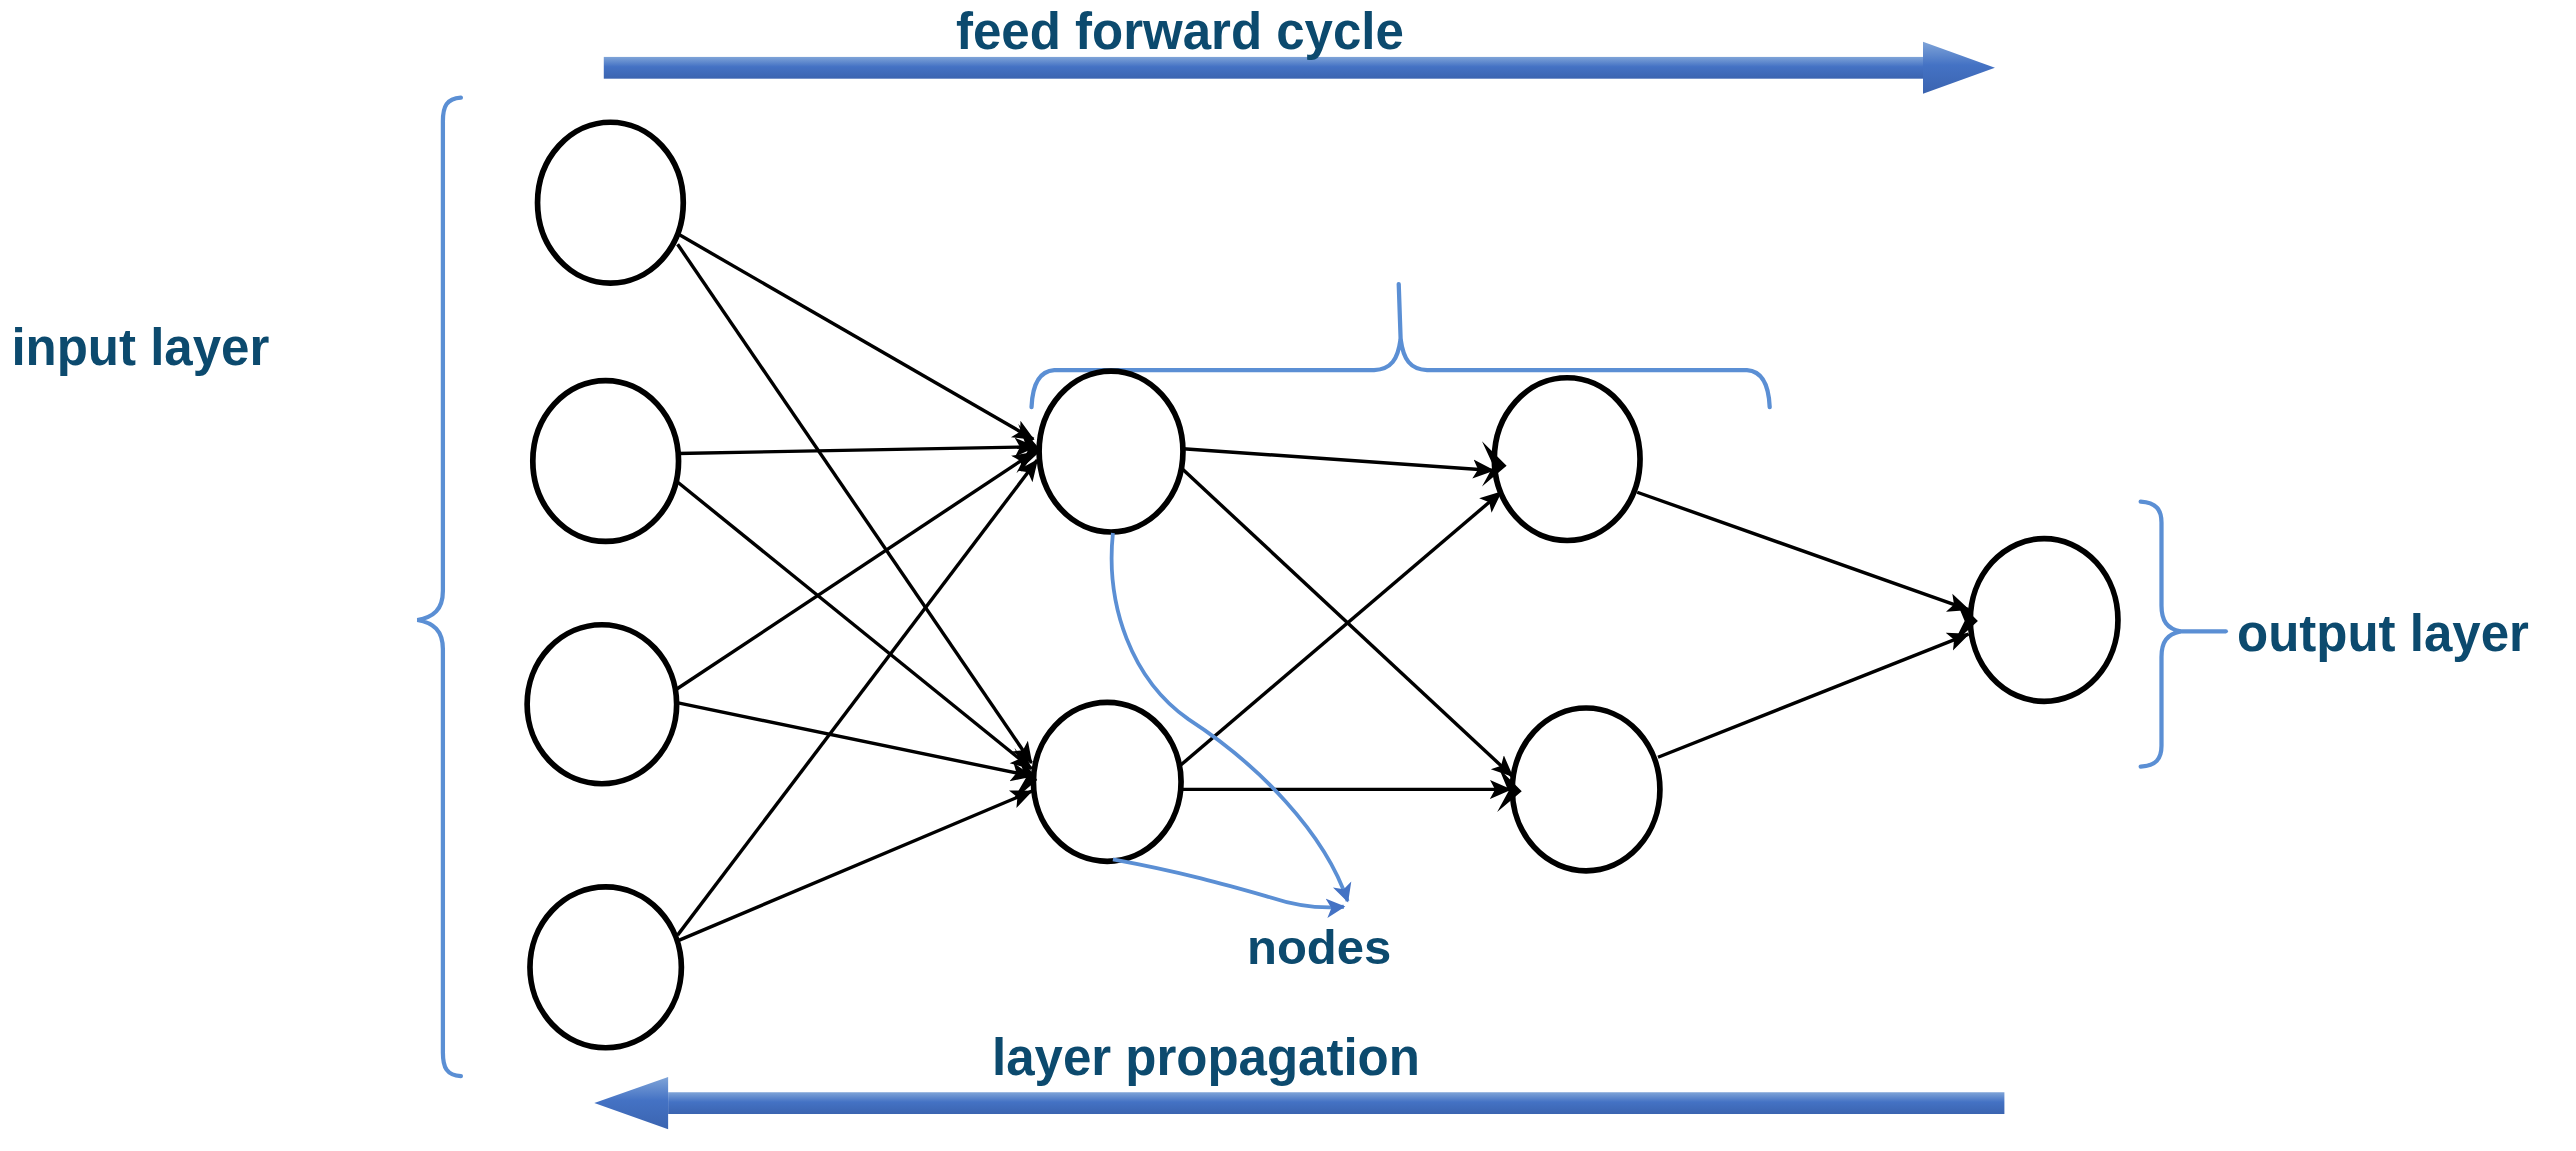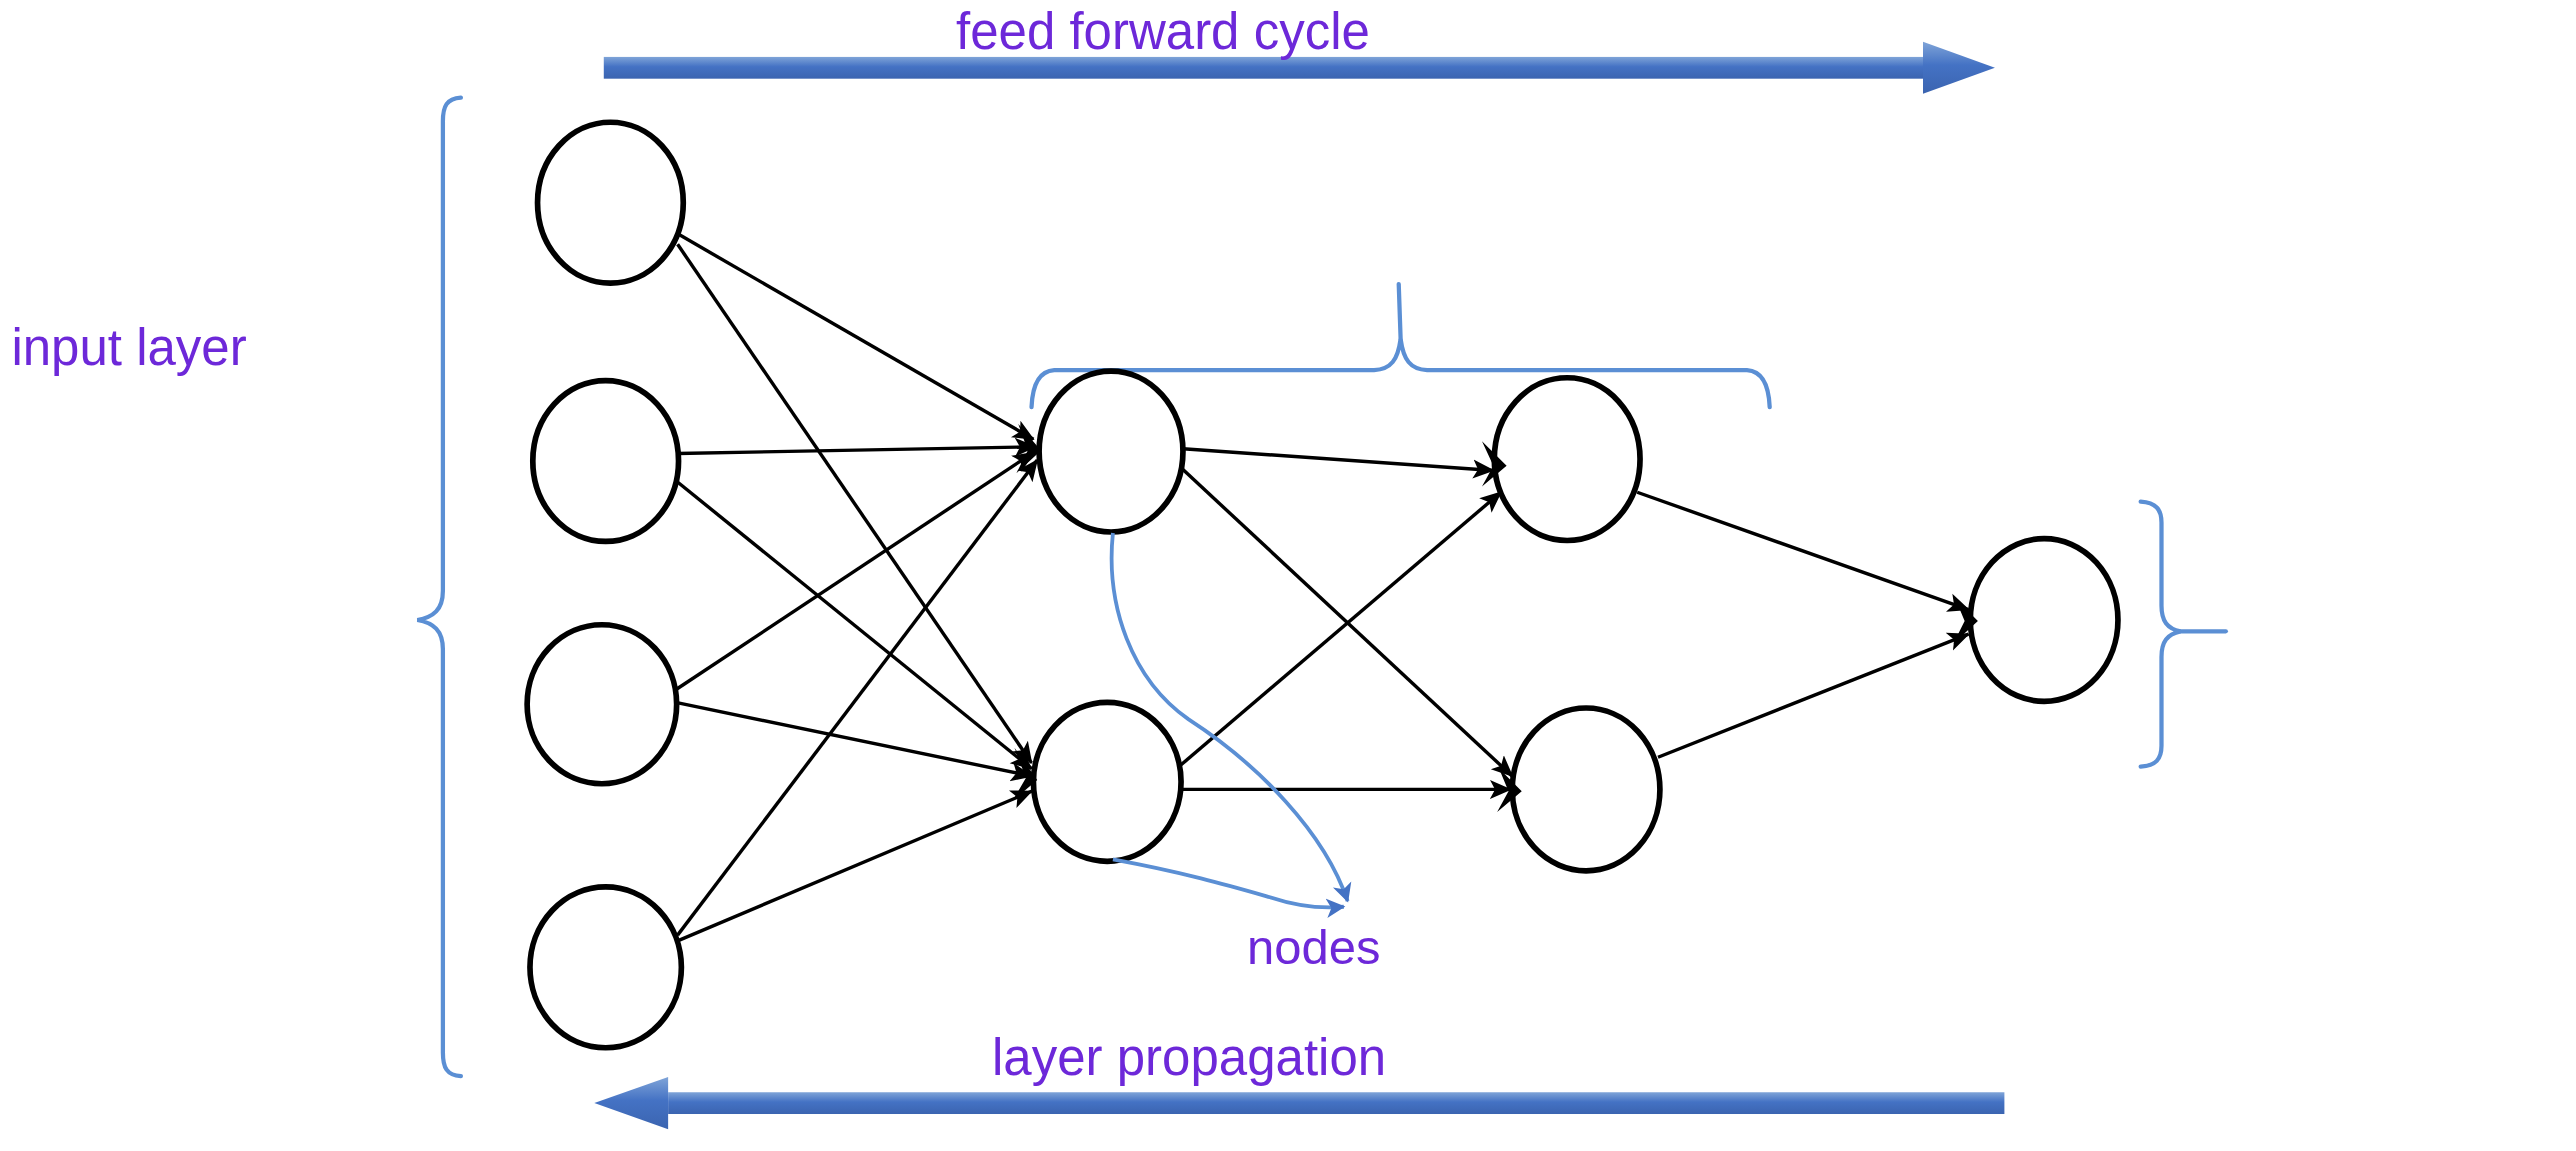--- a/index.html
+++ b/index.html
@@ -1,20 +1,20 @@
 <!DOCTYPE html>
 <html style="font-size:15px"><head>
 <meta charset="utf-8">
 <style>
   html,body{margin:0;padding:0;background:#ffffff;}
   body{width:2576px;height:1152px;overflow:hidden;
        font-family:"Liberation Sans","DejaVu Sans",sans-serif;}
   #stage{position:relative;width:2576px;height:1152px;background:#fff;}
   svg.layer{position:absolute;top:0;left:0;width:2576px;height:1152px;}
-  .lbl{position:absolute;color:#6d28d9;white-space:nowrap;font-weight:400;}
+  .lbl{position:absolute;color:#0c4a6e;white-space:nowrap;font-weight:700;}
   .lbl.big{font-size:51px;}
   .lbl.mid{font-size:49px;}
 </style>
 </head>
 <body>
 
 <div id="stage">
 
   <svg class="layer" viewBox="0 0 2722 1217">
     <defs>
@@ -119,19 +119,20 @@
       <path d="M1176,908 C 1252,922 1300,936 1342,948
                C 1372,958 1398,960 1420,958" marker-end="url(#ahb)"></path>
     </g>
   </svg>
 
   <div class="lbl big" style="left:956px; top:1.9px;">feed forward cycle</div>
 
 
   <div class="lbl big" style="left:11.4px; top:318px;">input layer</div>
 
+  <div class="lbl big" style="left:2237px; top:604px;">output layer</div>
 
   <div class="lbl mid" style="left:1247px; top:910px;margin-top:9px;">nodes</div>
 
   <div class="lbl big" style="left:992px; top:1028px;">layer propagation</div>
 
 </div>
 
 
 </body></html>

